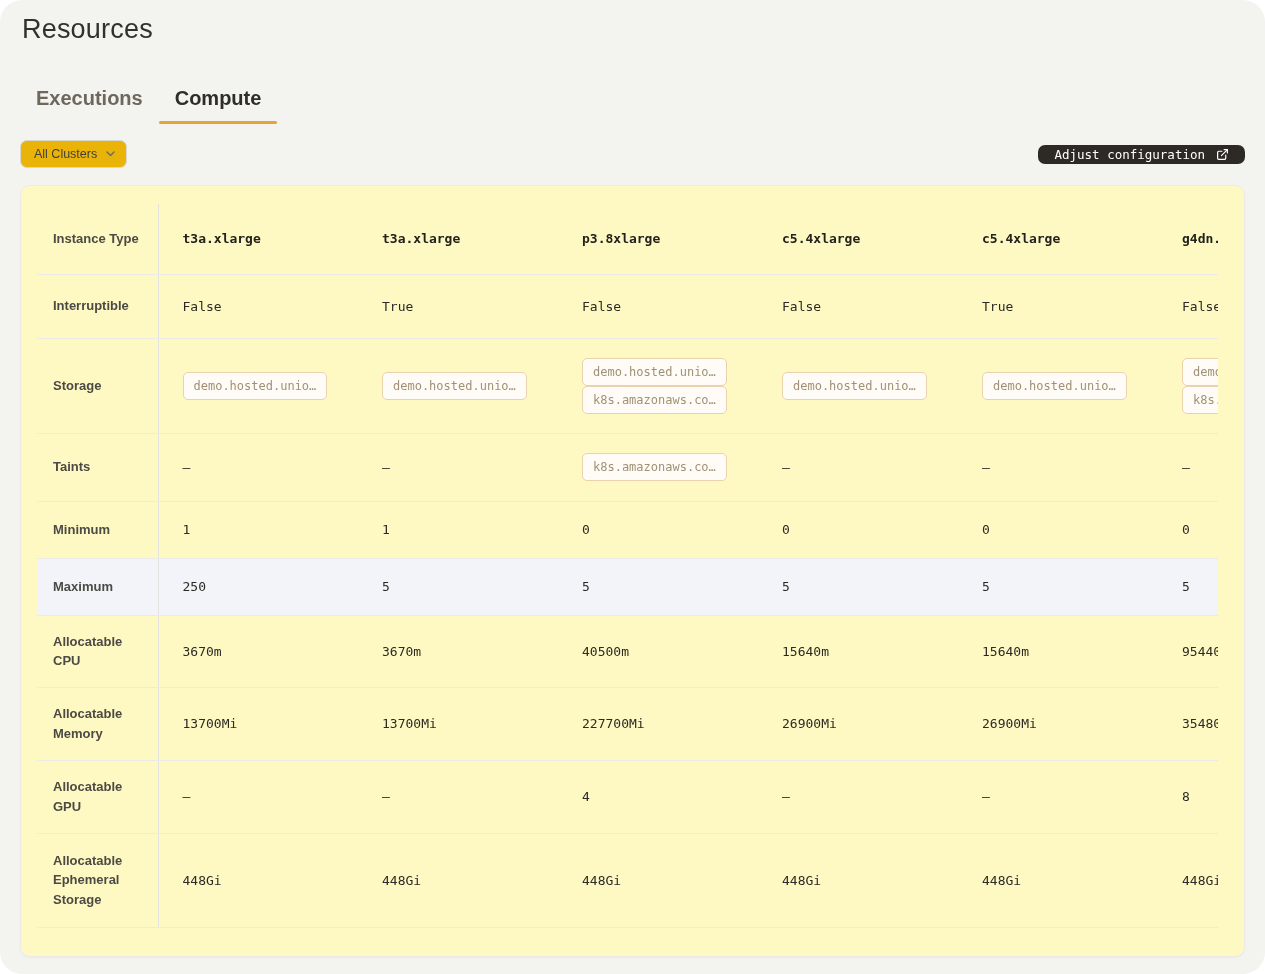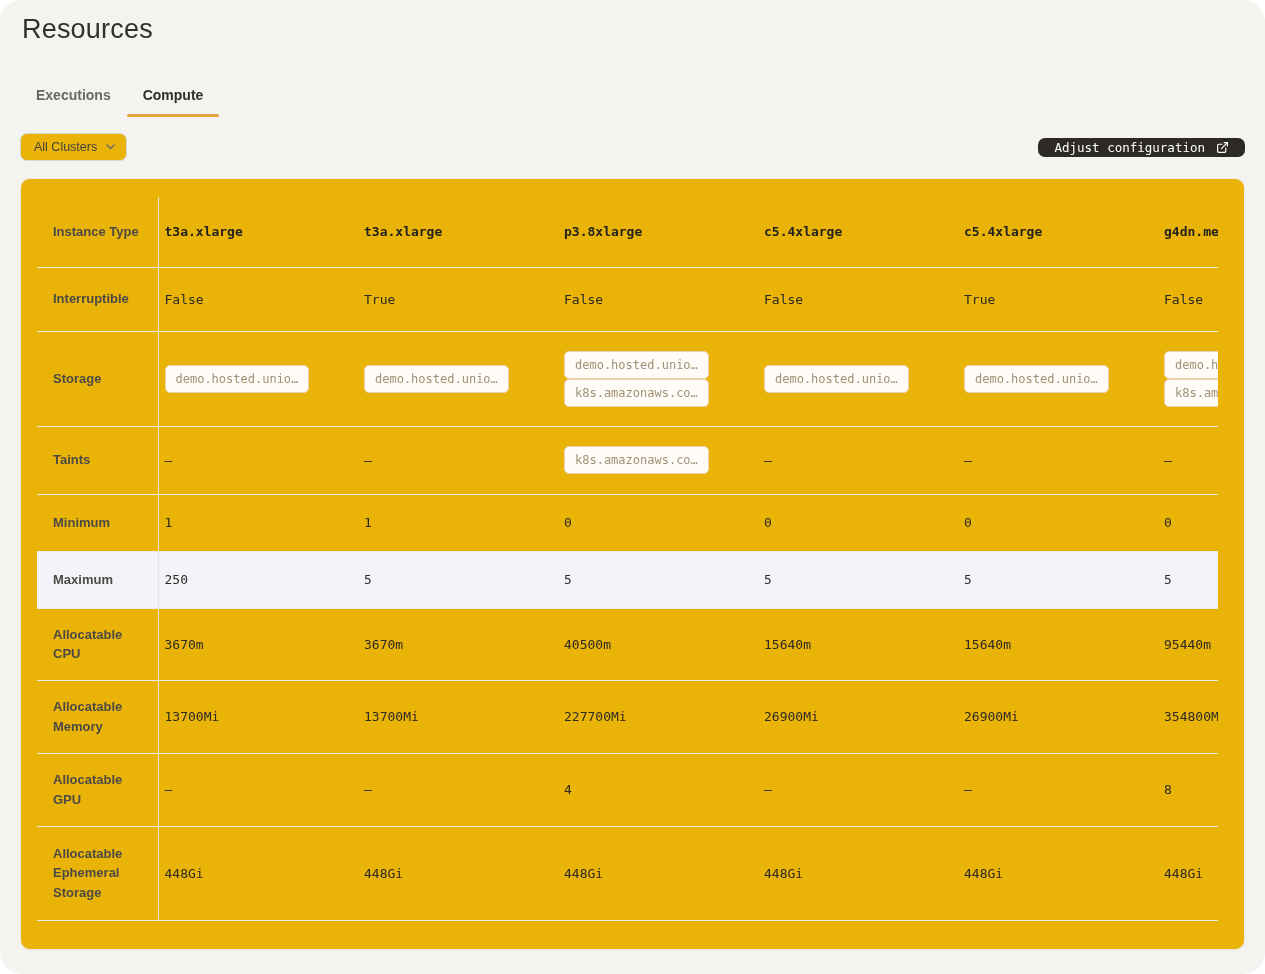--- a/index.html
+++ b/index.html
@@ -26,21 +26,21 @@
   }
   
   .tabs {
     display: flex;
     gap: 0;
     margin-top: 32px;
   }
   .tab {
     position: relative;
     padding: 10px 16px 14px 16px;
-    font-size: 14px;
+    font-size: 20px;
     font-weight: 700;
     color: #6e685c;
     cursor: pointer;
     white-space: nowrap;
   }
   .tab.active { color: #2f2d27; }
   .tab.active::after {
     content: "";
     position: absolute;
     left: 0; right: 0; bottom: 0;
@@ -79,21 +79,21 @@
     border: none;
     border-radius: 7px;
     font-family: "DejaVu Sans Mono", monospace;
     font-size: 12.5px;
     color: #ffffff;
     cursor: pointer;
   }
   
   .card {
     margin-top: 17px;
-    background: #eab308;
+    background: #fef9c3;
     border: 1px solid #ecebe7;
     border-radius: 10px;
     padding: 18px 26px 28px 16px;
     box-shadow: 0 1px 2px rgba(0,0,0,0.04);
   }
   .table-clip {
     width: 100%;
     overflow: hidden;
   }
   table.compute-table {
@@ -109,21 +109,21 @@
   .compute-table th {
     width: 121px;
     padding: 8px 12px 8px 16px;
     border-right: 1px solid #e4e3df;
     font-size: 13px;
     font-weight: 700;
     color: #4c4a44;
     line-height: 1.5;
   }
   .compute-table td {
-    padding: 8px 10px 8px 6px;
+    padding: 8px 10px 8px 24px;
     font-family: "DejaVu Sans Mono", monospace;
     font-size: 13px;
     color: #2b2a24;
     white-space: nowrap;
   }
   .compute-table td.strong { font-weight: 700; color: #23221d; }
   tr.r-instance    { height: 70px; }
   tr.r-interruptible { height: 64px; }
   tr.r-labels      { height: 95px; }
   tr.r-taints      { height: 68px; }

